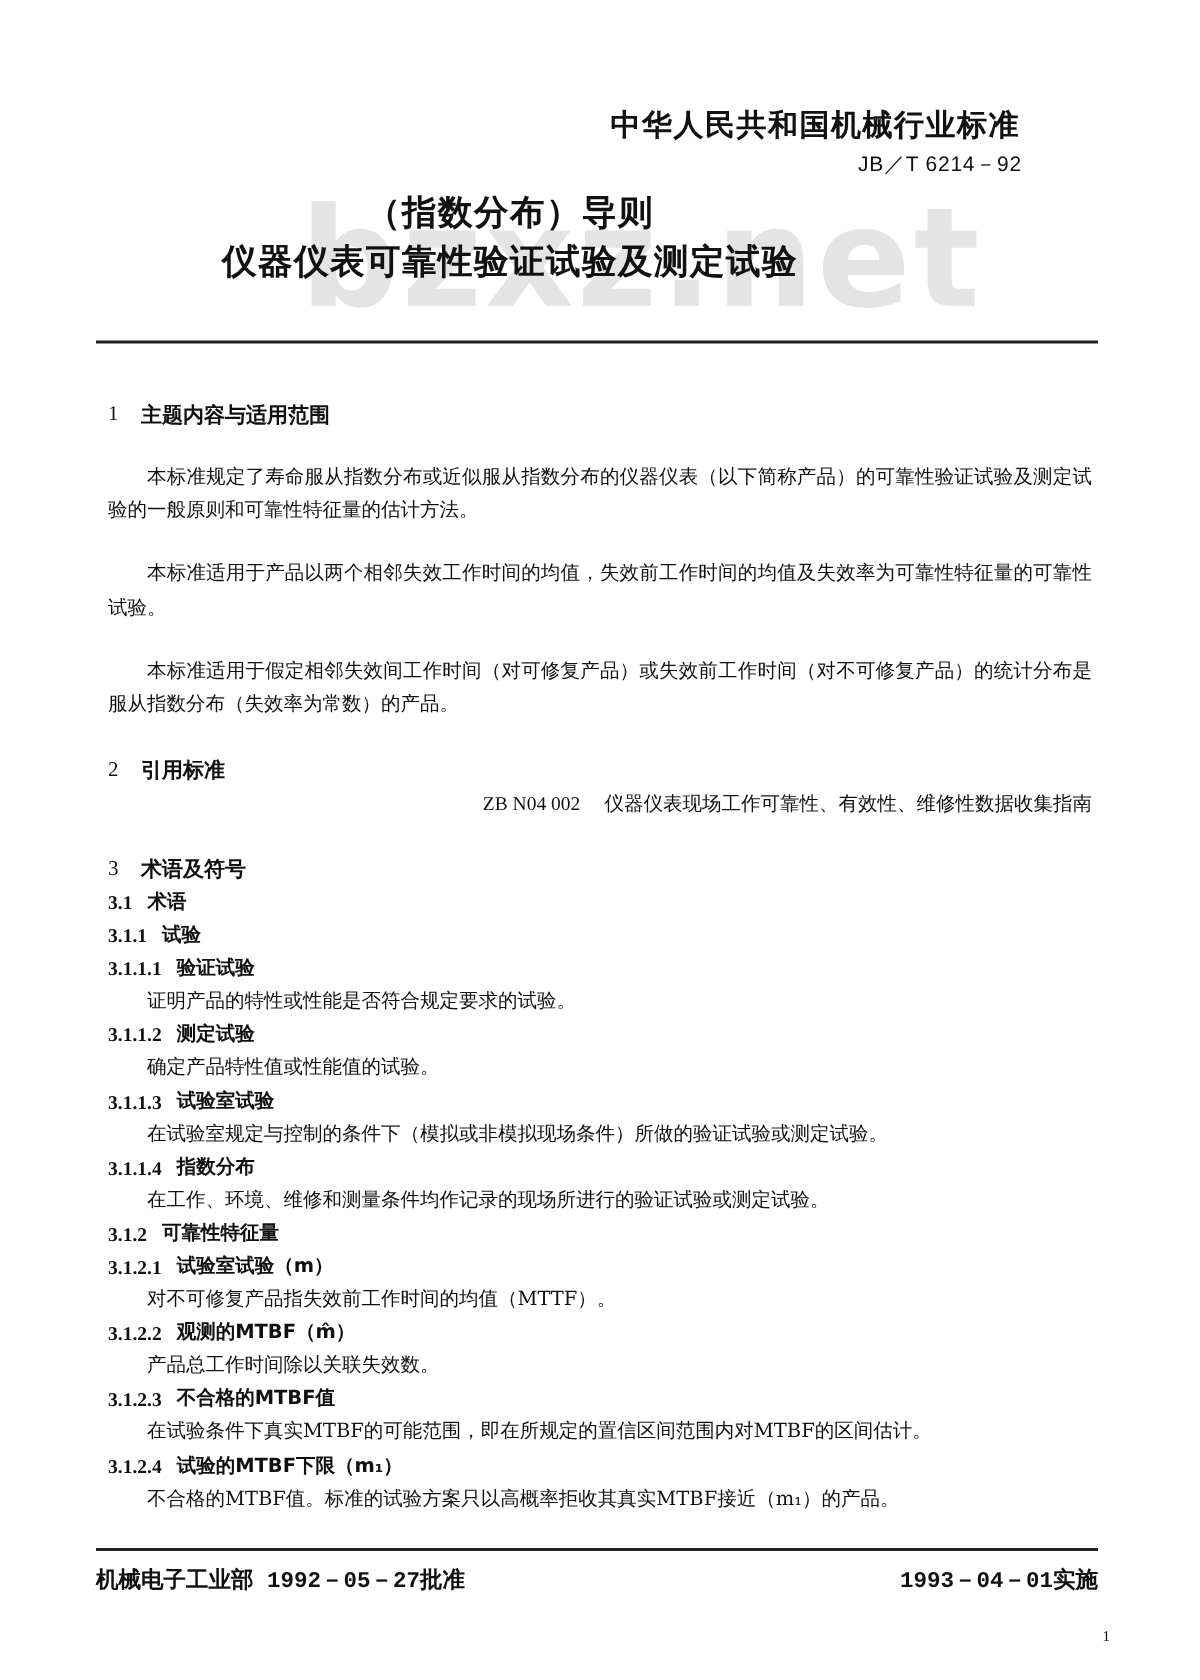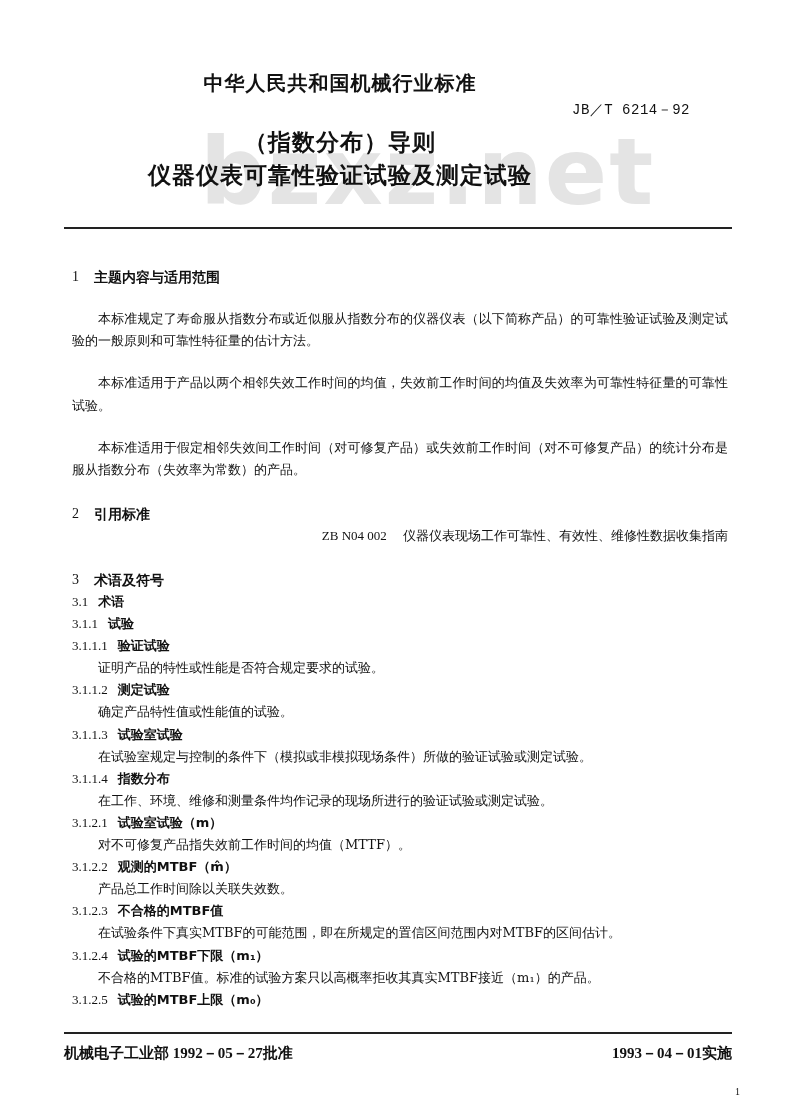--- a/index.html
+++ b/index.html
@@ -11,27 +11,27 @@
     .page { position: absolute; left: 0; top: 0; width: 800px; height: 1120px; }
 
     .watermark {
       position: absolute; left: 200px; top: 128px; width: 360px; height: 90px;
       font-family: "DejaVu Sans", "Liberation Sans", sans-serif;
       font-weight: bold; font-size: 92px; line-height: 90px;
       color: #e4e4e4; letter-spacing: 2px; z-index: 0;
     }
 
     .header-title {
-      position: absolute; left: 0; width: 680px; top: 70px; text-align: center;
+      position: absolute; left: 0; width: 680px; top: 70px; text-align: right;
       font-family: Liberation Serif, serif;
       font-size: 20px; font-weight: bold; letter-spacing: 1px; z-index: 1;
     }
     .std-code {
       position: absolute; left: 572px; top: 101px; font-size: 14px; letter-spacing: 0.5px;
-      font-family: Liberation Mono, monospace; z-index: 1;
+      font-family: Liberation Sans, sans-serif; z-index: 1;
     }
     .doc-title {
       position: absolute; top: 126px; left: 0; width: 680px; text-align: center;
       font-family: "DejaVu Sans", "Liberation Sans", sans-serif;
       font-size: 23px; font-weight: bold; letter-spacing: 1px; line-height: 33px; z-index: 1;
     }
     .doc-title .line { display: block; }
 
     .rule-top {
       position: absolute; left: 64px; top: 227px; width: 668px; height: 0;
@@ -42,35 +42,35 @@
       position: absolute; left: 72px; top: 266px; width: 656px;
       font-size: 13px; line-height: 22.2px; z-index: 1;
     }
     .h1 {
       font-family: "DejaVu Sans", "Liberation Sans", sans-serif; font-weight: bold;
       font-size: 14px; height: 22px; display: flex; align-items: center;
     }
     .h1 .num { width: 22px; font-family: "Liberation Serif", serif; font-weight: normal; }
     .h2 { height: 22px; display: flex; align-items: center; font-weight: bold;
           font-family: "DejaVu Sans", "Liberation Sans", sans-serif; font-size: 13px; }
-    .h2 .num { font-family: "Liberation Serif", serif; font-weight: normal; margin-right: 10px; }
+    .h2 .num { font-family: "Liberation Serif", serif; font-weight: bold; margin-right: 10px; }
     .para { text-indent: 26px; text-align: justify; margin-top: 20px; }
     .indent { padding-left: 26px; }
     .gap { height: 22px; }
     .ref { padding-left: 26px; height: 22px; text-align: right; }
     .ref .code { font-family: "Liberation Serif", serif; margin-right: 12px; }
 
     .rule-bottom {
       position: absolute; left: 64px; top: 1032px; width: 668px; height: 0;
       border-top: 2px solid #222;
     }
     .footer {
       position: absolute; left: 64px; top: 1044px; width: 668px;
       display: flex; justify-content: space-between;
-      font-family: Liberation Serif, serif; font-weight: bold; font-size: 15px;
+      font-family: Liberation Mono, monospace; font-weight: bold; font-size: 15px;
     }
     .page-num {
       position: absolute; left: 735px; top: 1086px; font-size: 10px;
       font-family: "Liberation Serif", serif;
     }
   </style>
 </head>
 <body>
 
 <div class="page">
@@ -140,20 +140,24 @@
       <span>试验室试验</span>
     </div>
     <div class="indent">在试验室规定与控制的条件下（模拟或非模拟现场条件）所做的验证试验或测定试验。</div>
 
     <div class="h2">
       <span class="num">3.1.1.4</span>
       <span>指数分布</span>
     </div>
     <div class="indent">在工作、环境、维修和测量条件均作记录的现场所进行的验证试验或测定试验。</div>
 
+    <div class="h2">
+      <span class="num">3.1.2</span>
+      <span>可靠性特征量</span>
+    </div>
 
     <div class="h2">
       <span class="num">3.1.2.1</span>
       <span>试验室试验（m）</span>
     </div>
     <div class="indent">对不可修复产品指失效前工作时间的均值（MTTF）。</div>
 
     <div class="h2">
       <span class="num">3.1.2.2</span>
       <span>观测的MTBF（m̂）</span>
@@ -165,24 +169,20 @@
       <span>不合格的MTBF值</span>
     </div>
     <div class="indent">在试验条件下真实MTBF的可能范围，即在所规定的置信区间范围内对MTBF的区间估计。</div>
 
     <div class="h2">
       <span class="num">3.1.2.4</span>
       <span>试验的MTBF下限（m₁）</span>
     </div>
     <div class="indent">不合格的MTBF值。标准的试验方案只以高概率拒收其真实MTBF接近（m₁）的产品。</div>
 
-    <div class="h2">
-      <span class="num">3.1.2.5</span>
-      <span>试验的MTBF上限（m₀）</span>
-    </div>
   </div>
 
   <div class="rule-bottom"></div>
 
   <div class="footer">
     <span>机械电子工业部 1992－05－27批准</span>
     <span>1993－04－01实施</span>
   </div>
   <div class="page-num">1</div>
 

